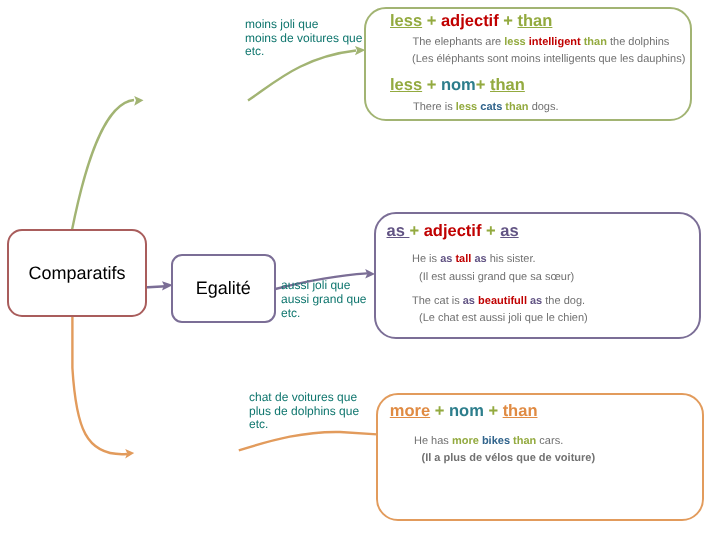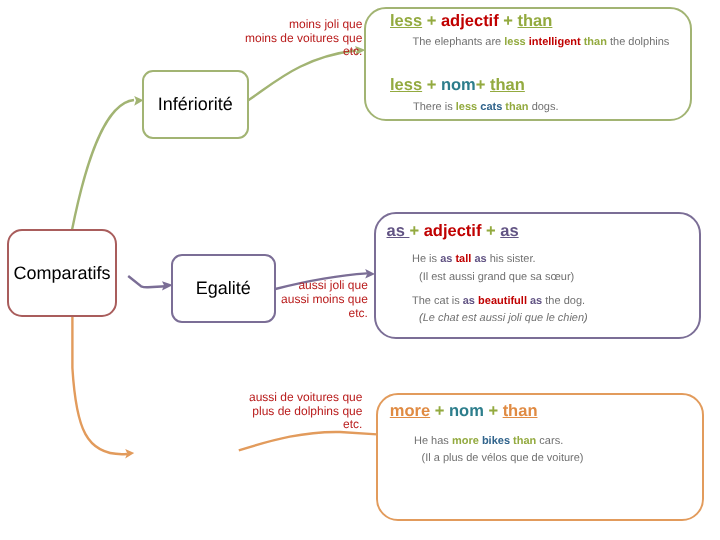--- a/index.html
+++ b/index.html
@@ -2,21 +2,21 @@
 <html><head>
 <meta charset="utf-8">
 <style>
   html,body{margin:0;padding:0;}
   body{width:720px;height:540px;background:#ffffff;font-family:"Liberation Sans",sans-serif;overflow:hidden;position:relative;-webkit-font-smoothing:antialiased;text-rendering:geometricPrecision;}
   #stage{position:absolute;left:0;top:0;width:720px;height:540px;}
   svg.connectors{position:absolute;left:0;top:0;width:720px;height:540px;pointer-events:none;}
   .node{position:absolute;box-sizing:border-box;border-style:solid;background:#fff;display:flex;align-items:center;justify-content:center;}
   .node-label{font-size:18px;color:#000;white-space:nowrap;}
   .panel{position:absolute;box-sizing:border-box;border-style:solid;background:#fff;}
-  .annot{position:absolute;color:#b91c1c;font-size:12px;line-height:13.8px;white-space:nowrap;text-align:right;}
+  .annot{position:absolute;color:#0f766e;font-size:12px;line-height:13.8px;white-space:nowrap;}
   .rule{font-size:16.5px;font-weight:bold;white-space:nowrap;line-height:17px;}
   .example{font-size:11px;white-space:nowrap;line-height:12px;}
 </style>
 </head>
 <body>
 
 <div id="stage">
 
   <svg class="connectors" viewBox="0 0 720 540">
 
@@ -31,60 +31,58 @@
 
     <path d="M 248,100.4 C 272,85 300,57 356,50.5" fill="none" stroke="#a2b473" stroke-width="2.4"></path>
     <path d="M 365.5,50 L 355,46 L 357,50.2 L 355,55.3 Z" fill="#a2b473"></path>
 
     <path d="M 275.3,289 C 305,281.5 335,275.5 367,273.4" fill="none" stroke="#7b6e96" stroke-width="2.4"></path>
     <path d="M 375,273.9 L 365.2,269 L 367.2,273.9 L 365.2,278.4 Z" fill="#7b6e96"></path>
 
     <path d="M 238.8,450.4 C 275,439 305,431.3 340,432 L 377,434.4" fill="none" stroke="#e29b5c" stroke-width="2.4"></path>
   </svg>
 
-  <div class="node node-root" style="left:7px;top:229px;width:110px;height:88px;border-width:2.7px;border-color:#a95d5c;border-radius:15px;">
+  <div class="node node-root" style="left:7px;top:229px;width:140px;height:88px;border-width:2.7px;border-color:#a95d5c;border-radius:15px;">
     <span class="node-label">Comparatifs</span>
   </div>
 
-  <div class="node" style="left:142px;top:70px;width:106.5px;height:68.5px;border-width:2.7px;border-color:#a2b473;border-radius:11px;">
-    <span class="node-label">Infériorité</span>
-  </div>
 
   <div class="node" style="left:170.5px;top:253.8px;width:105.5px;height:69px;border-width:2.7px;border-color:#7b6e96;border-radius:11px;">
     <span class="node-label">Egalité</span>
   </div>
 
 
   <div class="annot" style="left:245px;top:17.8px;">
     <div>moins joli que</div>
     <div>moins de voitures que</div>
     <div>etc.</div>
   </div>
   <div class="annot" style="left:281.1px;top:239px;margin-top:40px;">
     <div>aussi joli que</div>
-    <div>aussi moins que</div>
+    <div>aussi grand que</div>
     <div>etc.</div>
   </div>
   <div class="annot" style="left:249px;top:390.9px;">
-    <div>aussi de voitures que</div>
+    <div>chat de voitures que</div>
     <div>plus de dolphins que</div>
     <div>etc.</div>
   </div>
 
   <div class="panel" id="panel-inferiorite" style="left:364px;top:7px;width:328px;height:114px;border-width:2.7px;border-color:#a2b473;border-radius:22px;"></div>
 
   <div class="panel" id="panel-egalite" style="left:373.5px;top:212px;width:327.5px;height:127px;border-width:2.7px;border-color:#7b6e96;border-radius:22px;"></div>
 
   <div class="panel" id="panel-superiorite" style="left:375.5px;top:393px;width:328.5px;height:127.5px;border-width:2.7px;border-color:#e29b5c;border-radius:22px;"></div>
 
 <div class="rule" style="position: absolute; left: 390px; top: 13px;"><span class="" style="color: rgb(147, 170, 63); font-weight: bold; text-decoration: underline;">less</span><span class="" style="color: rgb(147, 170, 63); font-weight: bold;"> + </span><span class="" style="color: rgb(192, 0, 0); font-weight: bold;">adjectif</span><span class="" style="color: rgb(147, 170, 63); font-weight: bold;">  + </span><span class="" style="color: rgb(147, 170, 63); font-weight: bold; text-decoration: underline;">than</span></div>
     <div class="example" style="position: absolute; left: 412.5px; top: 35.7px;"><span class="" style="color: rgb(113, 113, 113);">The elephants are </span><span class="" style="color: rgb(147, 170, 63); font-weight: bold;">less </span><span class="" style="color: rgb(192, 0, 0); font-weight: bold;">intelligent </span><span class="" style="color: rgb(147, 170, 63); font-weight: bold;">than </span><span class="" style="color: rgb(113, 113, 113);">the dolphins</span></div>
+    <div class="example" style="position: absolute; left: 412px; top: 53.3px;"><span class="" style="color: rgb(113, 113, 113);">(Les éléphants sont moins intelligents que les dauphins)</span></div>
     <div class="rule" style="position: absolute; left: 390px; top: 76.5px;"><span class="" style="color: rgb(147, 170, 63); font-weight: bold; text-decoration: underline;">less</span><span class="" style="color: rgb(147, 170, 63); font-weight: bold;"> + </span><span class="" style="color: rgb(45, 126, 140); font-weight: bold;">nom</span><span class="" style="color: rgb(147, 170, 63); font-weight: bold;">+ </span><span class="" style="color: rgb(147, 170, 63); font-weight: bold; text-decoration: underline;">than</span></div>
     <div class="example" style="position: absolute; left: 413px; top: 100.8px;"><span class="" style="color: rgb(113, 113, 113);">There is </span><span class="" style="color: rgb(147, 170, 63); font-weight: bold;">less </span><span class="" style="color: rgb(49, 100, 140); font-weight: bold;">cats </span><span class="" style="color: rgb(147, 170, 63); font-weight: bold;">than </span><span class="" style="color: rgb(113, 113, 113);">dogs.</span></div>
     <div class="rule" style="position: absolute; left: 386.5px; top: 223px;"><span class="" style="color: rgb(98, 84, 132); font-weight: bold; text-decoration: underline;">as </span><span class="" style="color: rgb(147, 170, 63); font-weight: bold;">+ </span><span class="" style="color: rgb(192, 0, 0); font-weight: bold;">adjectif</span><span class="" style="color: rgb(147, 170, 63); font-weight: bold;">  + </span><span class="" style="color: rgb(98, 84, 132); font-weight: bold; text-decoration: underline;">as</span></div>
     <div class="example" style="position: absolute; left: 412px; top: 252.9px;"><span class="" style="color: rgb(113, 113, 113);">He is </span><span class="" style="color: rgb(98, 84, 132); font-weight: bold;">as </span><span class="" style="color: rgb(192, 0, 0); font-weight: bold;">tall </span><span class="" style="color: rgb(98, 84, 132); font-weight: bold;">as </span><span class="" style="color: rgb(113, 113, 113);">his sister.</span></div>
     <div class="example" style="position: absolute; left: 419px; top: 270.6px;"><span class="" style="color: rgb(113, 113, 113); text-align: center;">(Il est aussi grand que sa sœur)</span></div>
     <div class="example" style="position: absolute; left: 412px; top: 294.8px;"><span class="" style="color: rgb(113, 113, 113);">The cat is </span><span class="" style="color: rgb(98, 84, 132); font-weight: bold;">as </span><span class="" style="color: rgb(192, 0, 0); font-weight: bold;">beautifull </span><span class="" style="color: rgb(98, 84, 132); font-weight: bold;">as </span><span class="" style="color: rgb(113, 113, 113);">the dog.</span></div>
-    <div class="example" style="position: absolute; left: 419px; top: 312.1px;"><span class="" style="color: rgb(113, 113, 113); font-style: italic;">(Le chat est aussi joli que le chien)</span></div>
+    <div class="example" style="position: absolute; left: 419px; top: 312.1px;"><span class="" style="color: rgb(113, 113, 113);">(Le chat est aussi joli que le chien)</span></div>
     <div class="rule" style="position: absolute; left: 389.8px; top: 403.4px;"><span class="" style="color: rgb(224, 139, 67); font-weight: bold; text-decoration: underline;">more</span><span class="" style="color: rgb(147, 170, 63); font-weight: bold;"> + </span><span class="" style="color: rgb(45, 126, 140); font-weight: bold;">nom</span><span class="" style="color: rgb(147, 170, 63); font-weight: bold;"> + </span><span class="" style="color: rgb(224, 139, 67); font-weight: bold; text-decoration: underline;">than</span></div>
     <div class="example" style="position: absolute; left: 414px; top: 434.8px;"><span class="" style="color: rgb(113, 113, 113);">He has </span><span class="" style="color: rgb(147, 170, 63); font-weight: bold;">more </span><span class="" style="color: rgb(49, 100, 140); font-weight: bold;">bikes </span><span class="" style="color: rgb(147, 170, 63); font-weight: bold;">than </span><span class="" style="color: rgb(113, 113, 113);">cars.</span></div>
-    <div class="example" style="position: absolute; left: 421.5px; top: 451.8px;"><span class="" style="color: rgb(113, 113, 113);">(Il a plus de vélos que de voiture)</span></div>
+    <div class="example" style="position: absolute; left: 421.5px; top: 451.8px; font-weight: bold;"><span class="" style="color: rgb(113, 113, 113);">(Il a plus de vélos que de voiture)</span></div>
   </div>
 
 </body></html>

